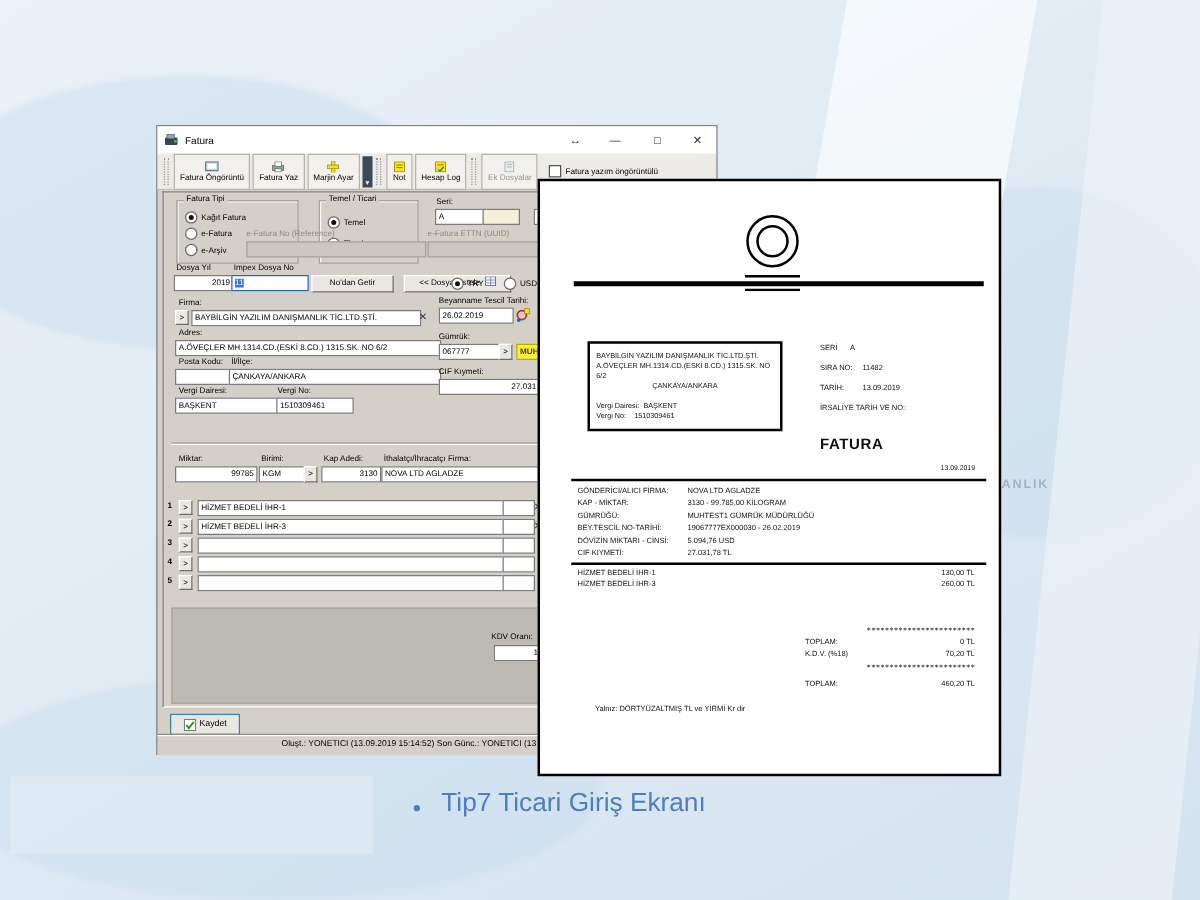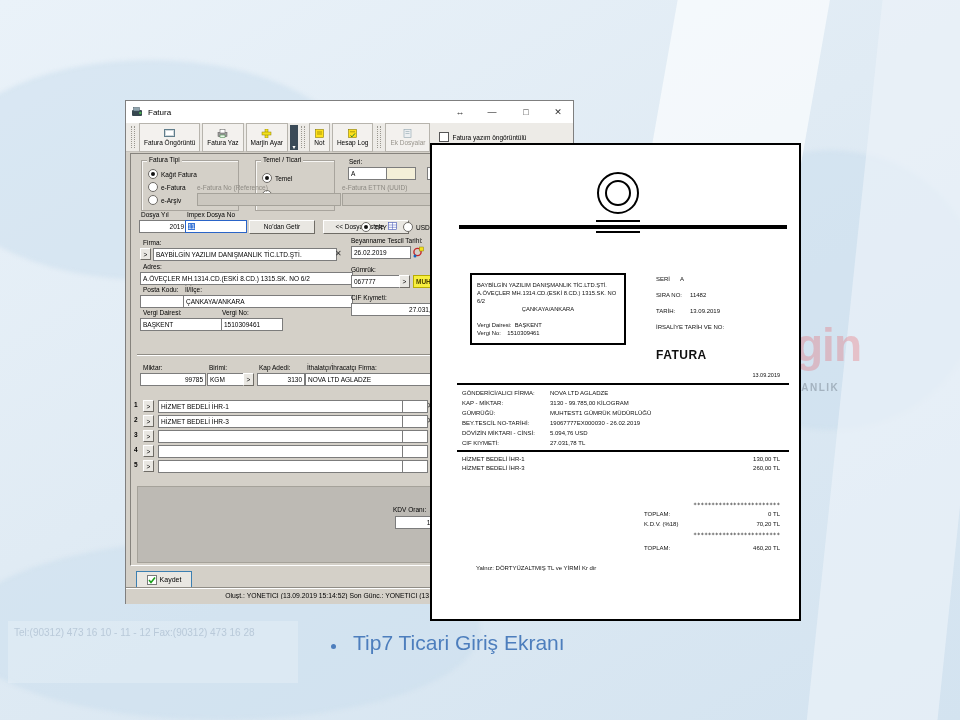--- a/index.html
+++ b/index.html
@@ -74,21 +74,20 @@
 </head>
 <body>
 
 <div class="slide">
 
   <div class="blob" style="left:-60px;top:60px;width:420px;height:220px"></div>
   <div class="blob" style="left:680px;top:150px;width:300px;height:280px"></div>
   <div class="blob" style="left:-40px;top:540px;width:520px;height:180px"></div>
   <div class="band1"></div>
   <div class="band2"></div>
-  <div class="gin">gin</div>
   <div class="ginsub">IANLIK</div>
 
 
   <div class="win">
     <div class="titlebar">
       <span style="margin-left:5px">
         <svg width="12" height="10">
             <rect x="1" y="3" width="10" height="6" rx="1" fill="#37474f"></rect>
             <rect x="2.5" y="0.5" width="6" height="3.5" fill="#90a4ae" stroke="#455a64" stroke-width=".5"></rect>
             <circle cx="9.3" cy="6" r="1.2" fill="#4caf50"></circle>
@@ -385,15 +384,14 @@
     <span class="ilbl" style="left:44px;top:420px">Yalnız: DÖRTYÜZALTMIŞ  TL  ve YİRMİ  Kr dir</span>
   </div>
 
   <div class="bullet-dot"></div>
   <div class="bullet-text">
     <div>Tip7 Ticari Giriş Ekranı</div>
   </div>
 
   <div class="wmback"></div>
   <div class="wm">
-    <div>Tel:(90312) 473 16 10 - 11 - 12  Fax:(90312) 473 16 28</div>
   </div>
 </div>
 
 </body></html>

